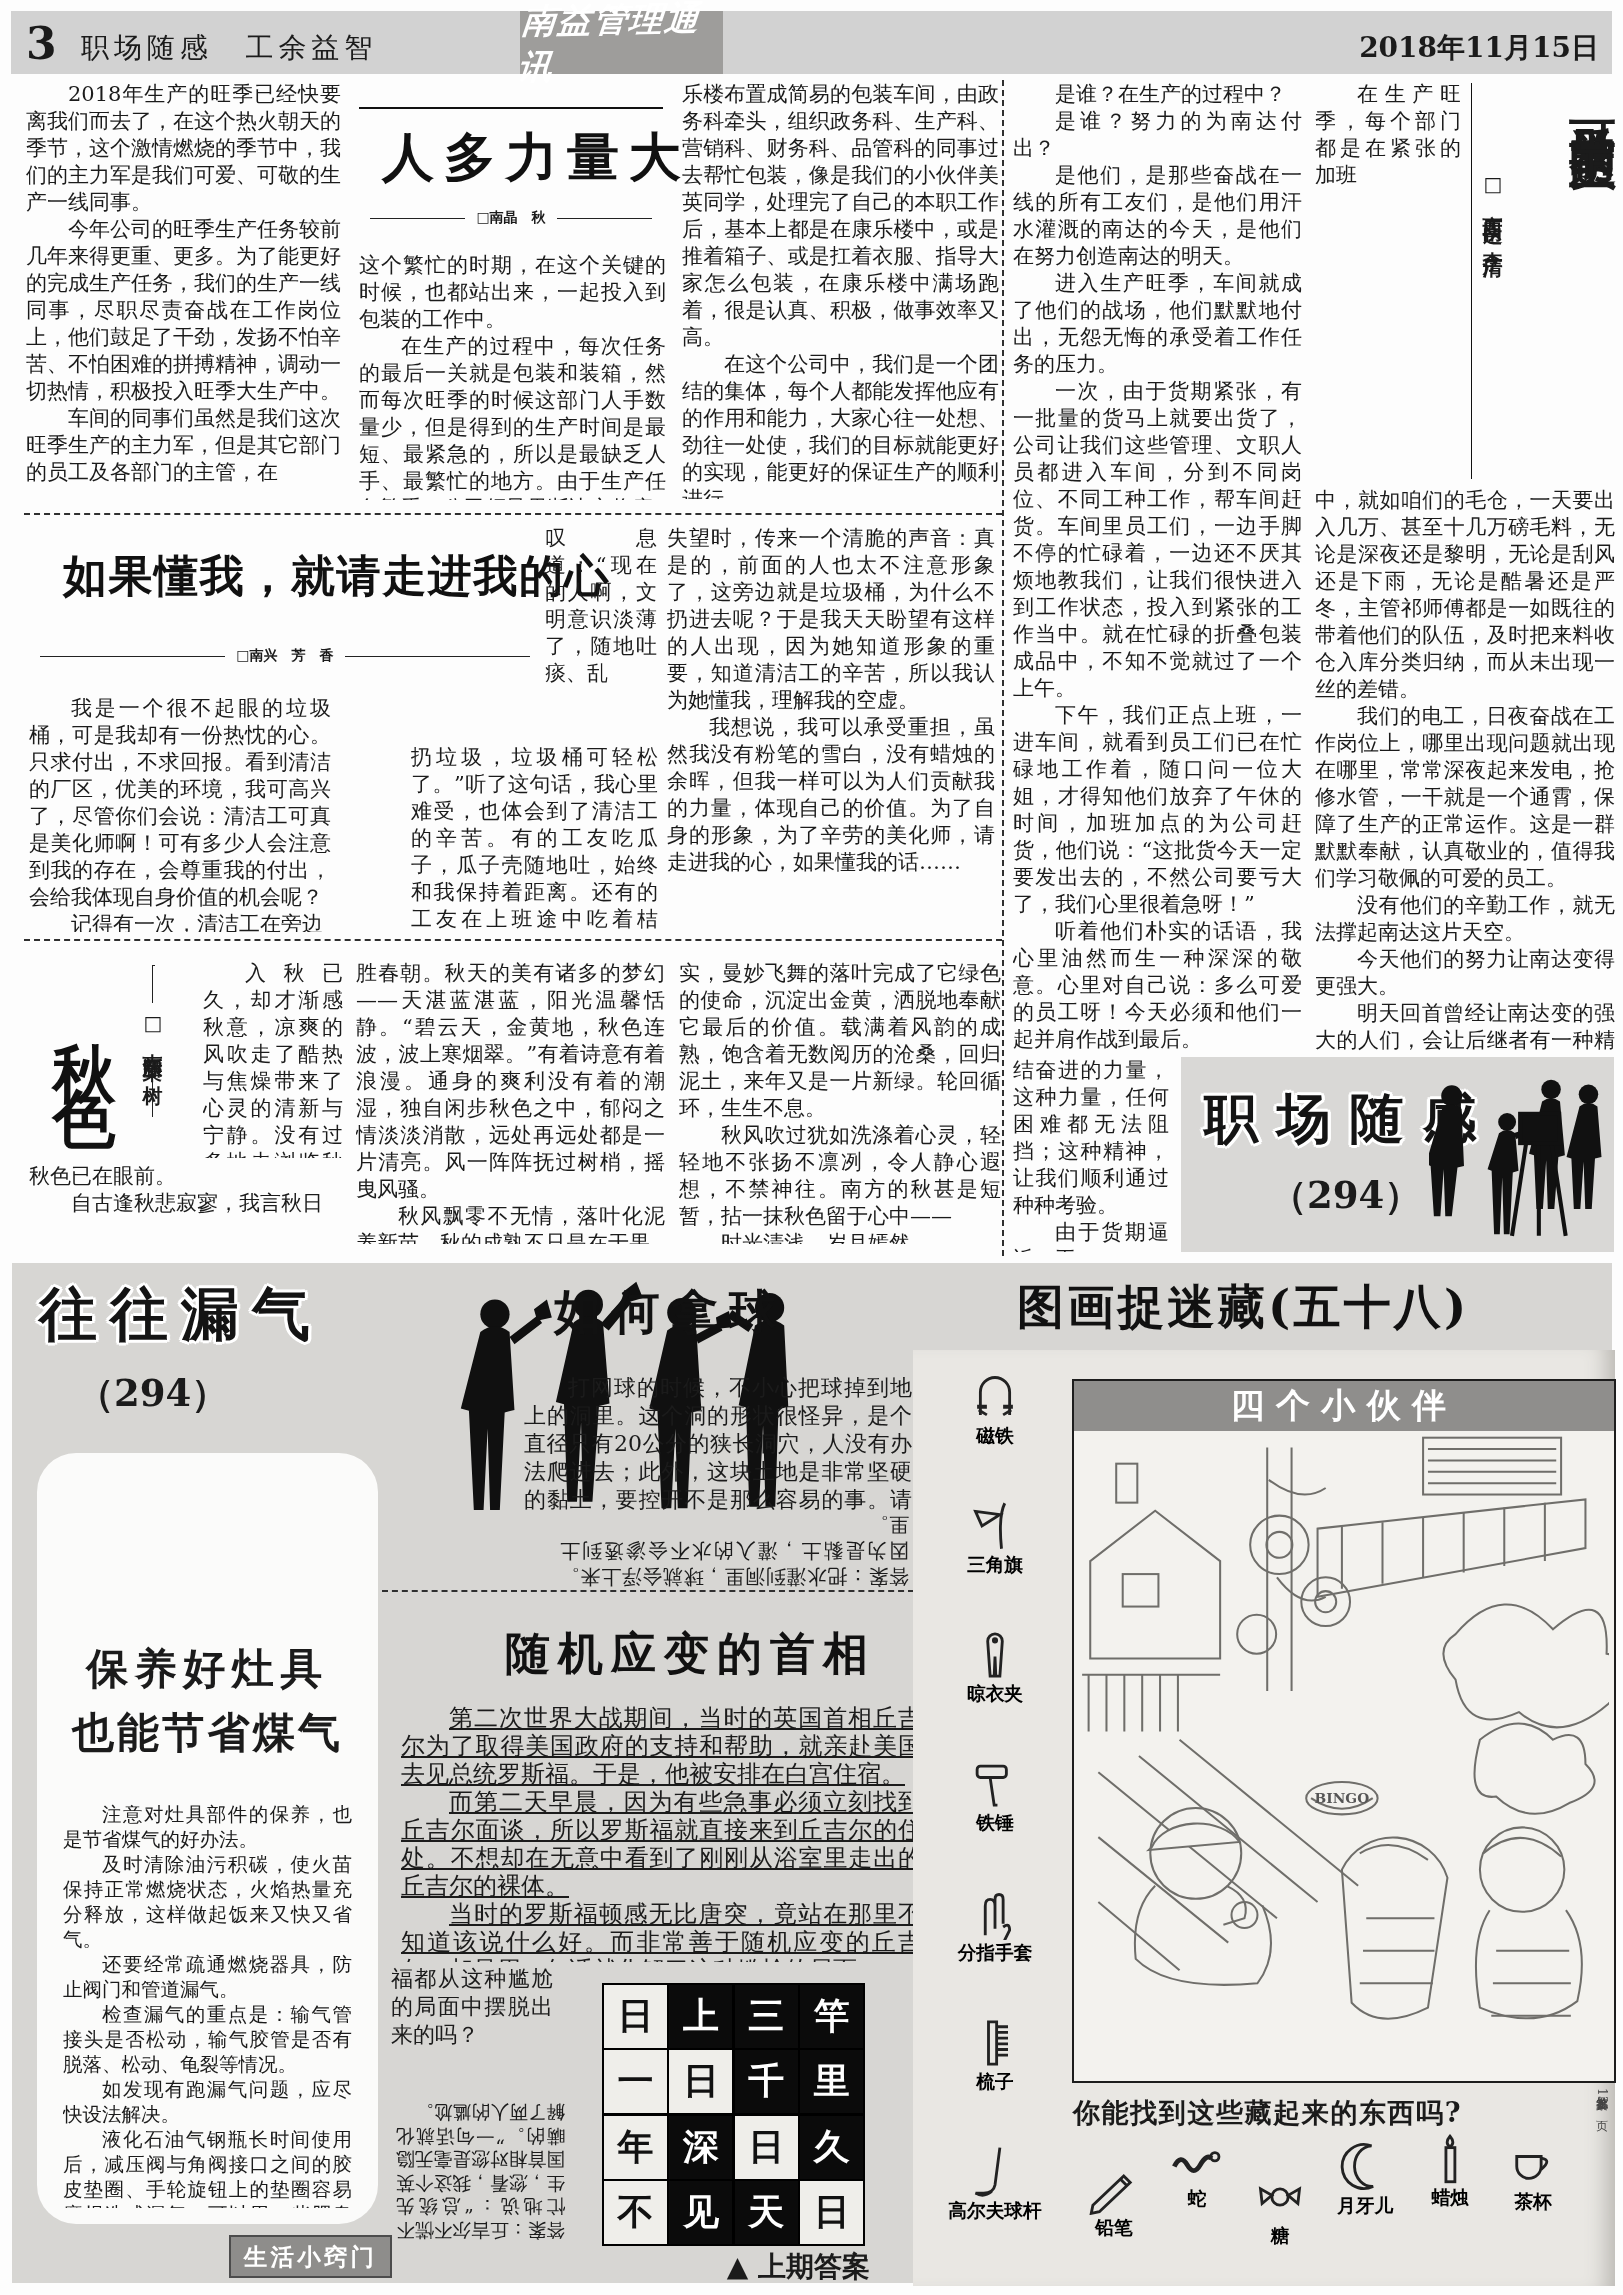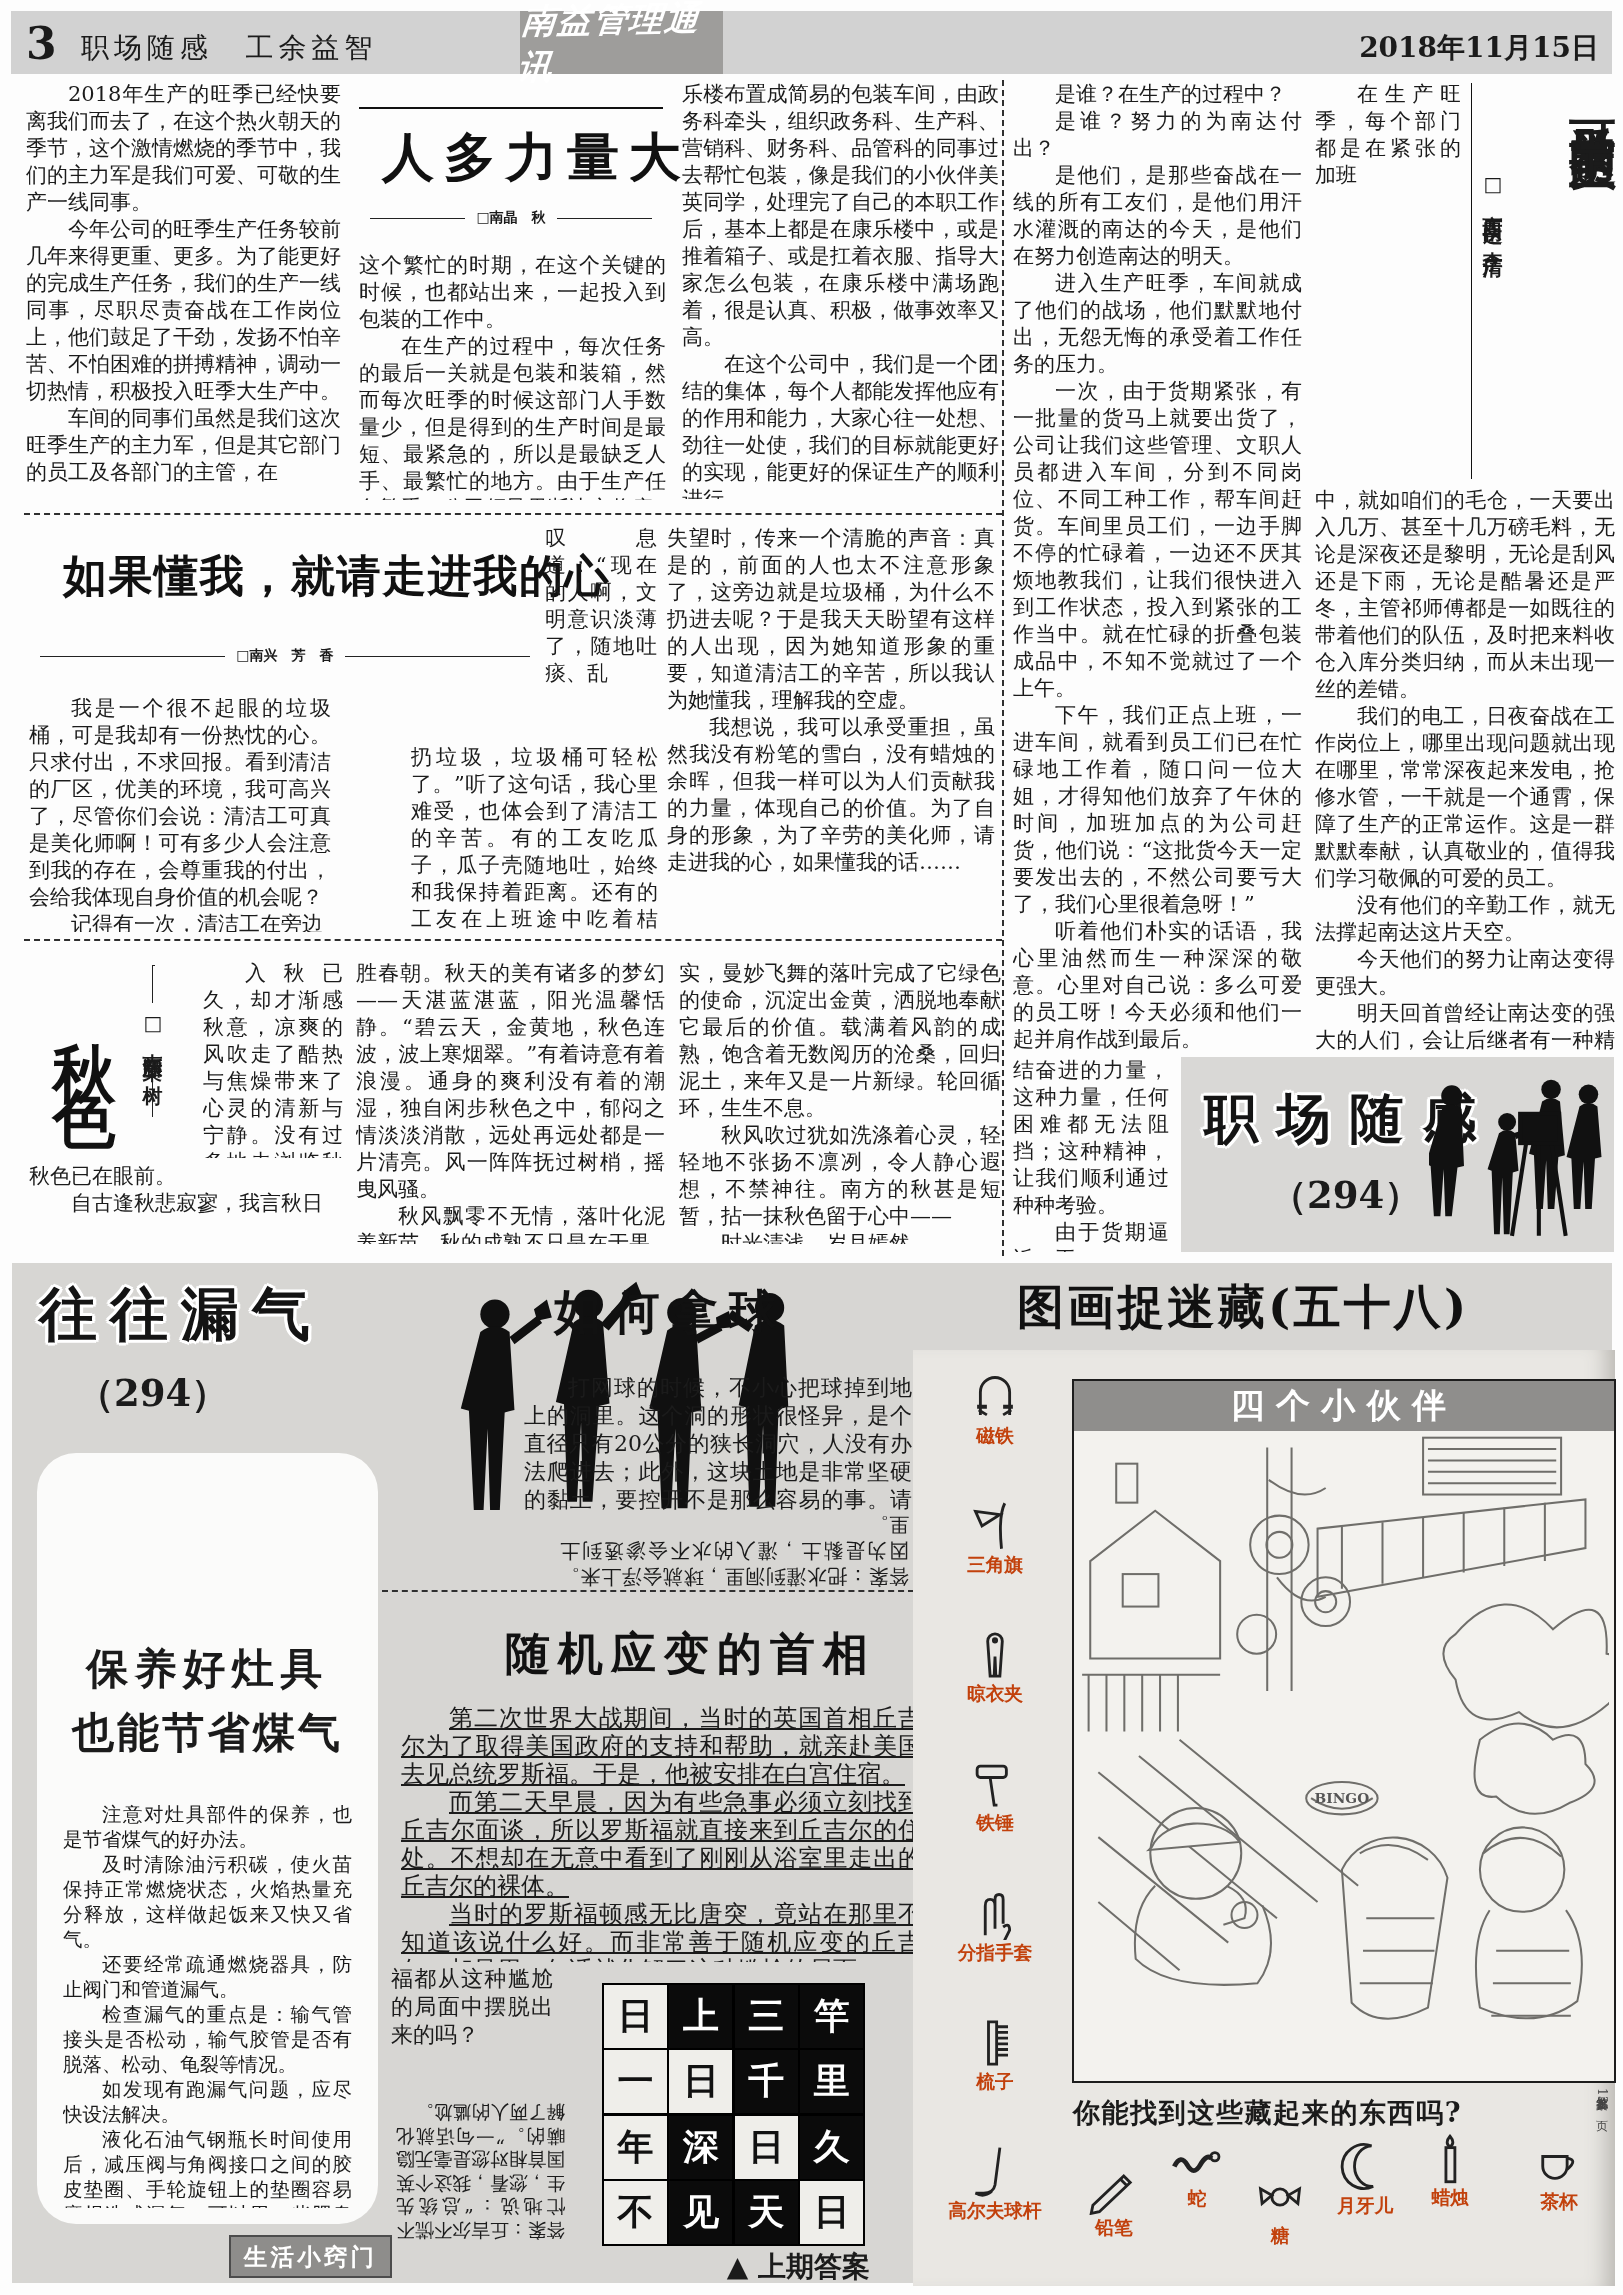--- a/index.html
+++ b/index.html
@@ -23,28 +23,28 @@
   .graybox{position:absolute;background:#d9d8d6;}
   .vtitle{position:absolute;writing-mode:vertical-rl;font-weight:bold;color:#111;}
   .vauthor{position:absolute;writing-mode:vertical-rl;display:flex;align-items:center;font-size:20px;font-weight:bold;}
   .cw{position:absolute;display:grid;grid-template-columns:repeat(4,63px);grid-auto-rows:63px;
       border:2.4px solid #000;background:#000;gap:2.4px;}
   .cw .c{display:flex;align-items:center;justify-content:center;font-size:36px;font-weight:bold;background:#efeeea;color:#111;}
   .cw .c.black{background:#0b0b0b;color:#fff;}
   .itemcol{position:absolute;display:flex;flex-direction:column;justify-content:space-between;align-items:center;}
   .item{text-align:center;}
   .item svg{display:block;margin:0 auto;}
-  .item .lbl{font-size:18.7px;font-weight:bold;color:#c2410c;}
+  .item .lbl{font-size:18.7px;font-weight:bold;color:#000000;}
   .bitems{position:absolute;display:flex;align-items:flex-start;gap:31px;}
   .bitems .item:nth-child(1){margin-top:37px;}
   .bitems .item:nth-child(2){margin-top:8px;}
   .bitems .item:nth-child(3){margin-top:45px;}
   .bitems .item:nth-child(4){margin-top:14.6px;}
   .bitems .item:nth-child(5){margin-top:6.5px;}
-  .bitems .item:nth-child(6){margin-top:11.4px;margin-left:26px;}
+  .bitems .item:nth-child(6){margin-top:11.4px;}
   .panelband{position:absolute;background:#8f8e8c;color:#fff;font-weight:bold;
              display:flex;align-items:center;justify-content:center;letter-spacing:11.4px;}
 </style>
 </head>
 <body>
 
 <div class="abs" style="left:11.4px;top:11.4px;width:1601px;height:63px;background:#d2d2d2;"></div>
 <div class="abs" style="left:26px;top:18px;font-size:44px;font-weight:bold;">3</div>
 <div class="abs" style="left:81px;top:29px;font-size:28px;font-weight:normal;letter-spacing:4.9px;">职场随感　工余益智</div>
 <div class="abs" style="left:520px;top:11.4px;width:203px;height:63px;background:#9e9d9b;display:flex;align-items:center;justify-content:center;">

